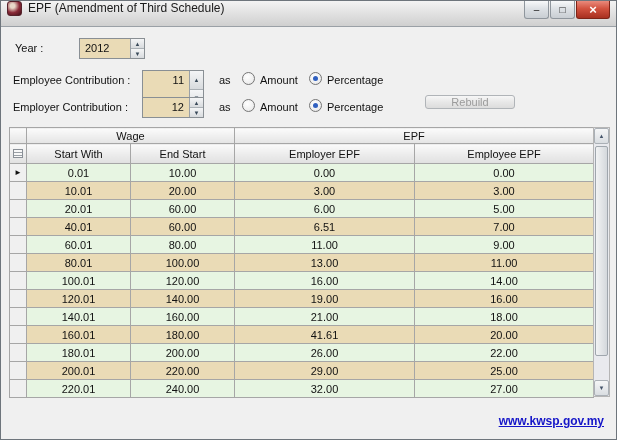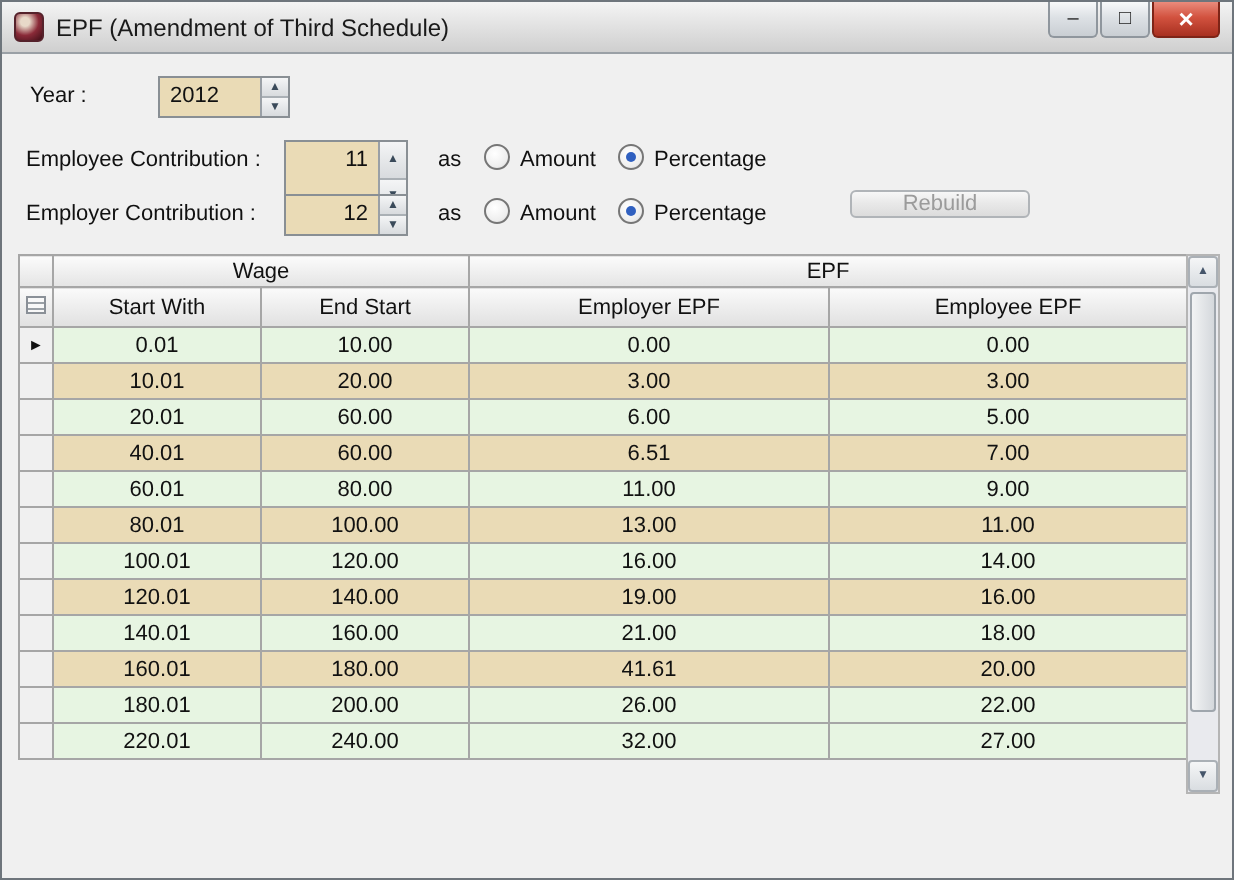--- a/index.html
+++ b/index.html
@@ -2,21 +2,21 @@
 <html style="--row_green: #e7f5e2; --row_tan: #eadbb6; --link_blue: #1515c8; --radio_blue: #3060c0;"><head>
 <meta charset="utf-8">
 <style>
   * { margin:0; padding:0; box-sizing:border-box; }
   html,body { width:617px; height:440px; overflow:hidden; }
   body { font-family:"Liberation Sans", sans-serif; font-size:11px; color:#111; background:#fff; }
 
   .window { position:relative; width:617px; height:440px; background:#F0F0F0; border:1px solid #6e757c; }
 
   
-  .titlebar { position:relative; height:26px; background:linear-gradient(#F4F4F4,#E3E3E3 45%,#CFCFCF); border-bottom:1px solid #9aa0a6; display:flex; align-items:center; padding:0 6px; gap:6px; }
+  .titlebar { position:relative; height:26px; background:linear-gradient(#F4F4F4,#E3E3E3 45%,#CFCFCF); border-bottom:1px solid #9aa0a6; display:flex; align-items:flex-start; padding:0 6px; gap:6px; }
   .app-icon { width:15px; height:15px; border-radius:3px; border:1px solid #55222b;
               background: radial-gradient(circle at 35% 30%, #e8d9c9 0 18%, #8a2a38 55%, #3f0f18); }
   .title-text { font-size:12px; color:#1a1a1a; }
   .win-buttons { margin-left:auto; display:flex; gap:1px; align-self:flex-start; }
   .win-btn { width:25px; height:18px; border:1px solid #8f969d; border-top:none; border-radius:0 0 3px 3px;
              display:flex; align-items:center; justify-content:center;
              background:linear-gradient(#F8F9FA,#DDE1E5 45%,#C9CED3); color:#222; font-size:10px; }
   .win-btn .g { line-height:1; }
   .win-btn.close { width:34px; background:linear-gradient(#EA8B7C,#D2523F 45%,#A83020); border-color:#7e2417;
                    color:#fff; font-weight:bold; font-size:13px; }
@@ -243,20 +243,27 @@
               <td>41.61</td>
               <td>20.00</td>
             </tr>
             <tr class="row-green">
               <td class="ind"></td>
               <td>180.01</td>
               <td>200.00</td>
               <td>26.00</td>
               <td>22.00</td>
             </tr>
+            <tr class="row-tan">
+              <td class="ind"></td>
+              <td>200.01</td>
+              <td>220.00</td>
+              <td>29.00</td>
+              <td>25.00</td>
+            </tr>
             <tr class="row-green">
               <td class="ind"></td>
               <td>220.01</td>
               <td>240.00</td>
               <td>32.00</td>
               <td>27.00</td>
             </tr>
           </tbody>
       </table>
 
@@ -266,15 +273,16 @@
           </div>
         <div class="sb-track">
           <div class="sb-thumb"></div>
         </div>
         <div class="sb-btn">
             <span>▼</span>
           </div>
       </div>
     </div>
 
+    <div class="site-link">www.kwsp.gov.my</div>
 
   </div>
 </div>
 
 </body></html>

